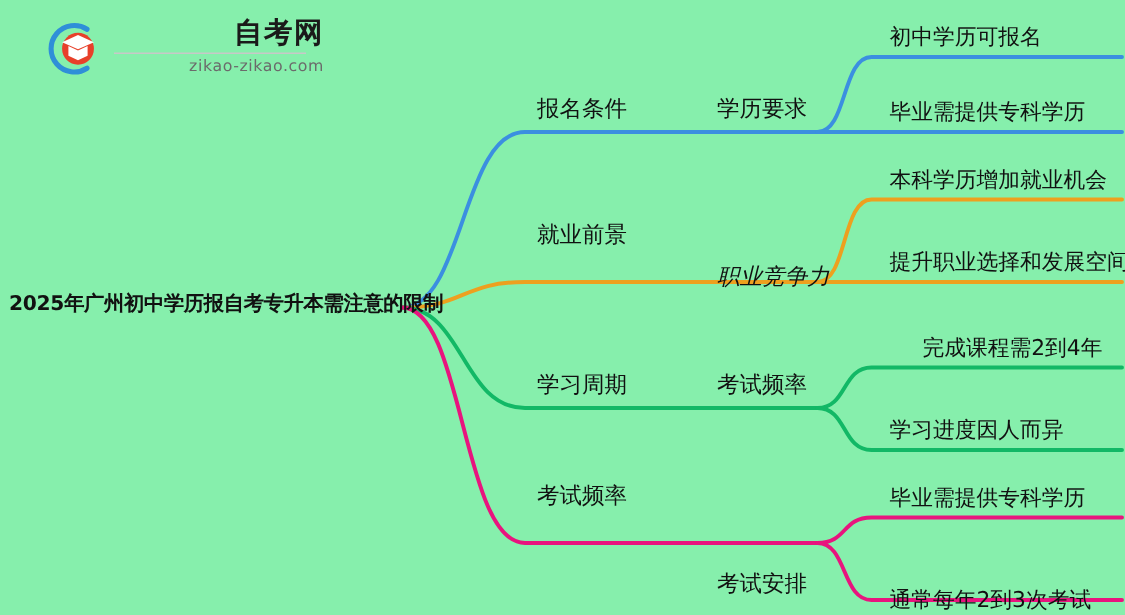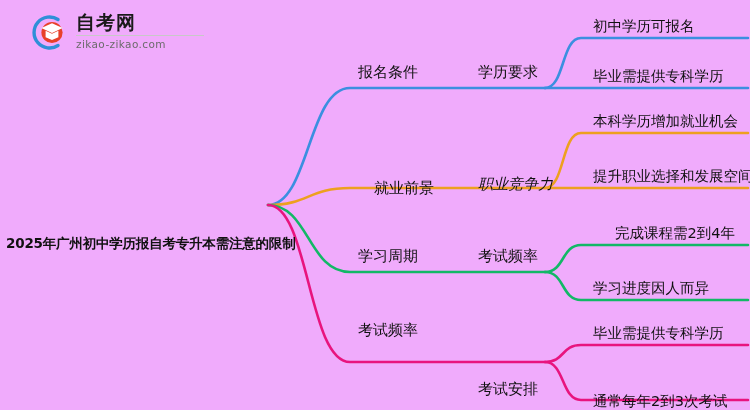--- a/index.html
+++ b/index.html
@@ -7,22 +7,23 @@
     padding: 0;
     background: #ffffff;
   }
   body {
     font-family: "DejaVu Sans", "Liberation Sans", sans-serif;
   }
   #canvas {
     position: relative;
     width: 750px;
     height: 410px;
-    background: #f0abfc;
+    background: #86efac;
     overflow: hidden;
+    text-align: right;
   }
 
   
   #logo {
     position: absolute;
     left: 28px;
     top: 10px;
     width: 190px;
     height: 44px;
   }
@@ -129,28 +130,28 @@
         <path d="M 268 205 C 309 205, 308 272, 350 272 L 545 272" stroke="#12b866"></path>
         <path d="M 545 272 C 564.8 272, 561.2 245, 581 245 L 748 245" stroke="#12b866"></path>
         <path d="M 545 272 C 564.8 272, 561.2 300, 581 300 L 748 300" stroke="#12b866"></path>
         <path d="M 268 205 C 309 205, 308 362, 350 362 L 545 362" stroke="#e8147e"></path>
         <path d="M 545 362 C 564.8 362, 561.2 345, 581 345 L 748 345" stroke="#e8147e"></path>
         <path d="M 545 362 C 564.8 362, 561.2 400, 581 400 L 748 400" stroke="#e8147e"></path>
       </g>
   </svg>
 
   <div id="label-layer">
-    <div class="node-label root-label" id="root-label" style="left: 6px; top: 210px; transform: translateY(-100%); margin-top: 40px;">2025年广州初中学历报自考专升本需注意的限制</div>
+    <div class="node-label root-label" id="root-label" style="left: 6px; top: 210px; transform: translateY(-100%);">2025年广州初中学历报自考专升本需注意的限制</div>
   <div class="node-label leaf-label" style="left: 593px; top: 33px; transform: translateY(-100%);">初中学历可报名</div>
       <div class="node-label leaf-label" style="left: 593px; top: 83px; transform: translateY(-100%);">毕业需提供专科学历</div>
       <div class="node-label branch-label" style="left: 358px; top: 80px; transform: translateY(-100%);">报名条件</div>
       <div class="node-label sub-label" style="left: 478px; top: 80px; transform: translateY(-100%);">学历要求</div>
       <div class="node-label leaf-label" style="left: 593px; top: 128px; transform: translateY(-100%);">本科学历增加就业机会</div>
       <div class="node-label leaf-label" style="left: 593px; top: 183px; transform: translateY(-100%);">提升职业选择和发展空间</div>
-      <div class="node-label branch-label" style="left: 358px; top: 196px; transform: translateY(-100%); margin-left: 16px;">就业前景</div>
+      <div class="node-label branch-label" style="left: 358px; top: 164px; transform: translateY(-100%);">就业前景</div>
       <div class="node-label sub-label" style="left: 478px; top: 192px; transform: translateY(-100%); font-style: italic;">职业竞争力</div>
       <div class="node-label leaf-label" style="left: 593px; top: 240px; transform: translateY(-100%); margin-left: 22px;">完成课程需2到4年</div>
       <div class="node-label leaf-label" style="left: 593px; top: 295px; transform: translateY(-100%);">学习进度因人而异</div>
       <div class="node-label branch-label" style="left: 358px; top: 264px; transform: translateY(-100%);">学习周期</div>
       <div class="node-label sub-label" style="left: 478px; top: 264px; transform: translateY(-100%);">考试频率</div>
       <div class="node-label leaf-label" style="left: 593px; top: 340px; transform: translateY(-100%);">毕业需提供专科学历</div>
       <div class="node-label leaf-label" style="left: 593px; top: 408px; transform: translateY(-100%);">通常每年2到3次考试</div>
       <div class="node-label branch-label" style="left: 358px; top: 338px; transform: translateY(-100%);">考试频率</div>
       <div class="node-label sub-label" style="left: 478px; top: 354px; transform: translateY(-100%); margin-top: 43px;">考试安排</div>
     </div>

